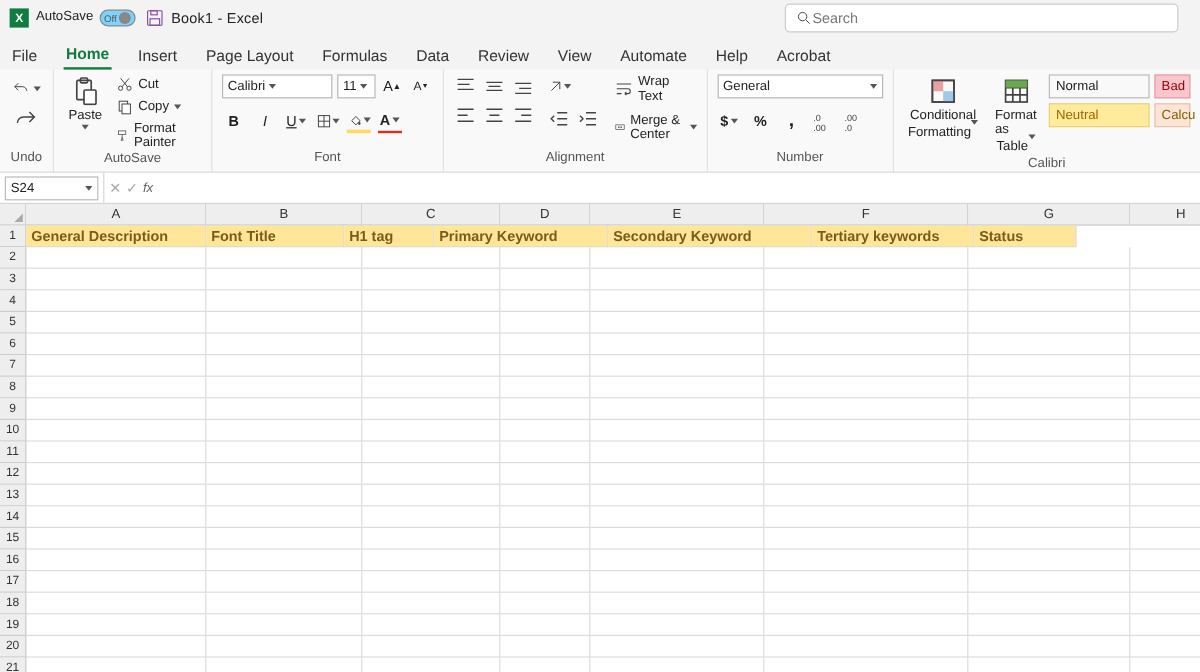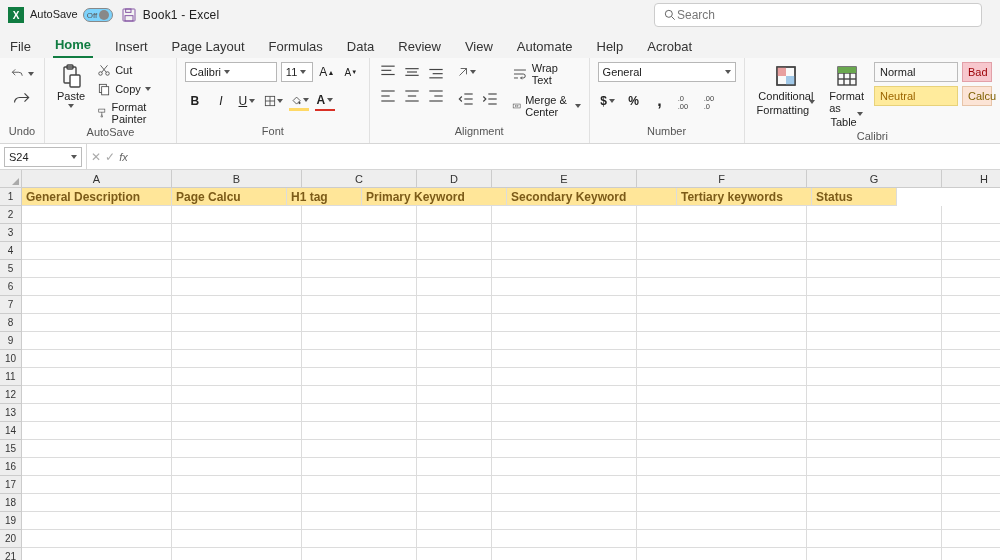--- a/index.html
+++ b/index.html
@@ -425,21 +425,21 @@
       <div class="rowh">16</div>
       <div class="rowh">17</div>
       <div class="rowh">18</div>
       <div class="rowh">19</div>
       <div class="rowh">20</div>
       <div class="rowh">21</div>
     </div>
   <div class="cells" id="cells">
       <div class="row">
         <div class="cell hdrcell" style="width: 150px;">General Description</div>
-        <div class="cell hdrcell" style="width: 115px;">Page Calcu</div>
+        <div class="cell hdrcell" style="width: 115px;">Font Title</div>
         <div class="cell hdrcell" style="width: 75px;">H1 tag</div>
         <div class="cell hdrcell" style="width: 145px;">Primary Keyword</div>
         <div class="cell hdrcell" style="width: 170px;">Secondary Keyword</div>
         <div class="cell hdrcell" style="width: 135px;">Tertiary keywords</div>
         <div class="cell hdrcell" style="width: 85px;">Status</div>
       </div>
       <div class="row">
         <div class="cell" style="width: 150px;"></div>
         <div class="cell" style="width: 130px;"></div>
         <div class="cell" style="width: 115px;"></div>

